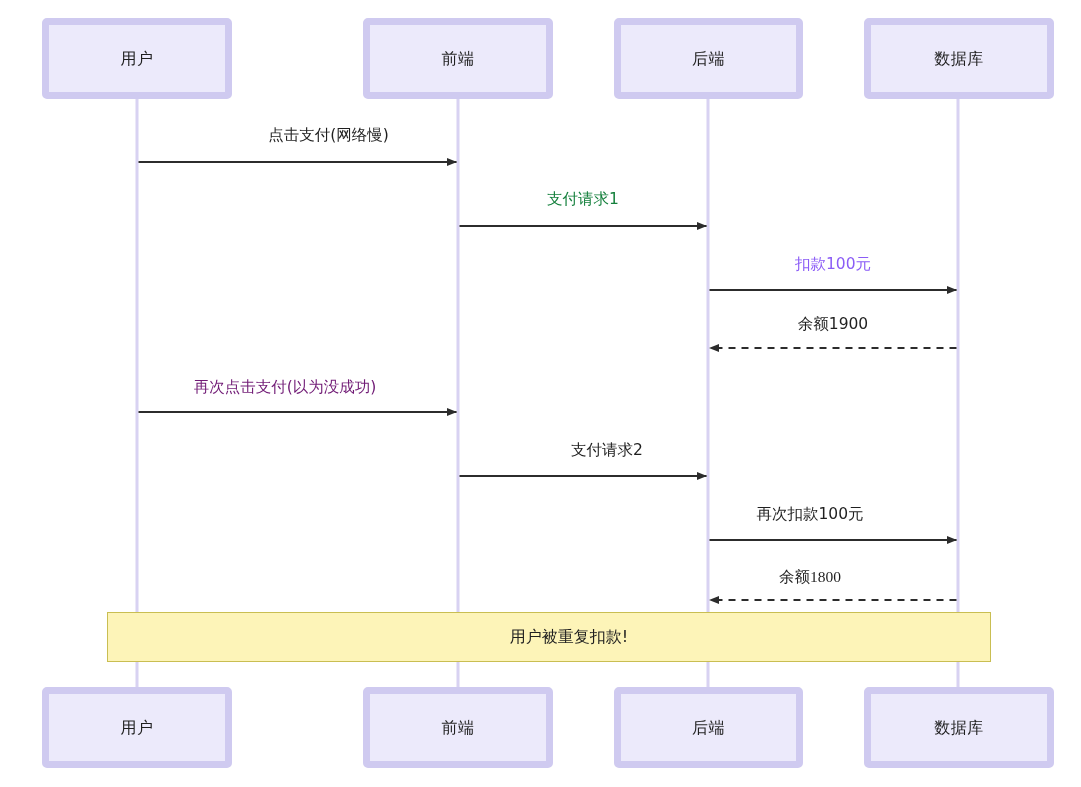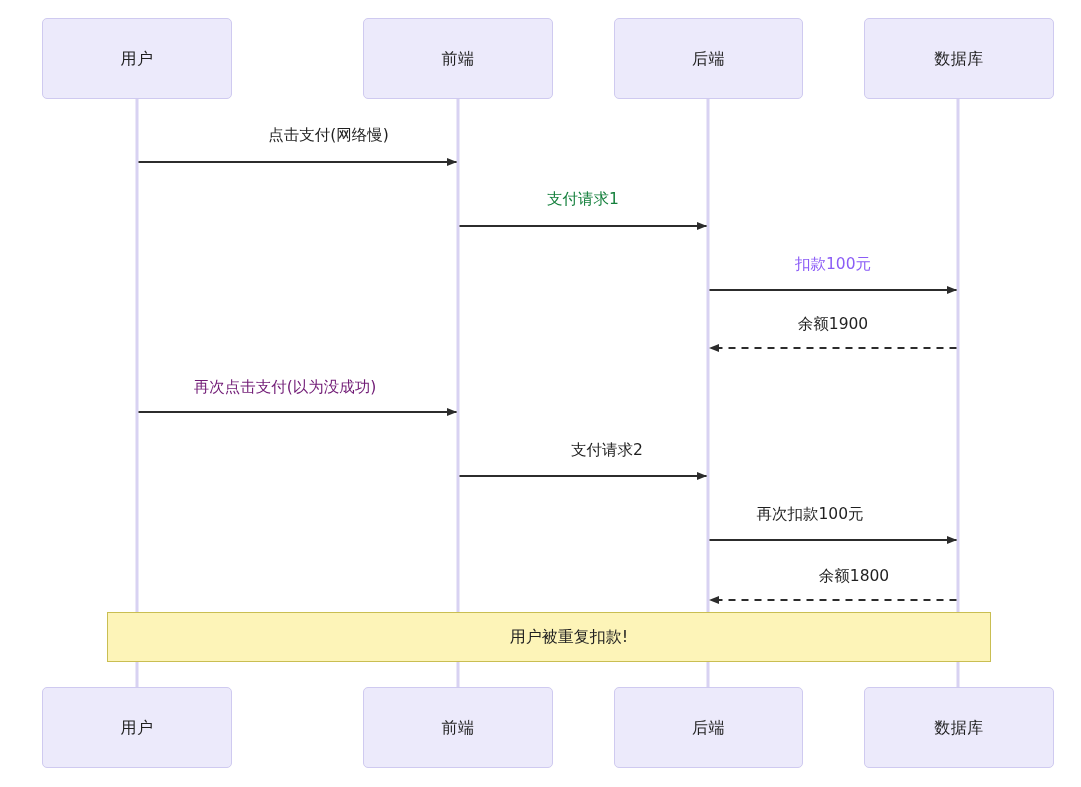--- a/index.html
+++ b/index.html
@@ -24,21 +24,21 @@
     left: 0;
     top: 0;
     width: 1081px;
     height: 787px;
     display: block;
   }
   .participant-box {
     position: absolute;
     box-sizing: border-box;
     background: #ECEAFB;
-    border: 1px solid #0ea5e9;
+    border: 7px solid #0ea5e9;
     border-radius: 5px;
     display: flex;
     align-items: center;
     justify-content: center;
   }
   .participant-label {
     font-size: 16px;
     color: #1f1f1f;
     font-family: "DejaVu Sans", "Liberation Sans", sans-serif;
     letter-spacing: 0.5px;
@@ -132,20 +132,20 @@
       </div>
     </div>
   <div id="message-labels">
       <div class="msg-label" style="left: 297.5px; top: 128px; color: rgb(31, 31, 31); margin-left: 31px;">点击支付(网络慢)</div>
       <div class="msg-label" style="left: 583px; top: 192px; color: #15803d;">支付请求1</div>
       <div class="msg-label" style="left: 833px; top: 257px; color: #8b5cf6;">扣款100元</div>
       <div class="msg-label" style="left: 833px; top: 317px; color: rgb(31, 31, 31);">余额1900</div>
       <div class="msg-label" style="left: 285px; top: 380px; color: #701a75;">再次点击支付(以为没成功)</div>
       <div class="msg-label" style="left: 583px; top: 443px; color: rgb(31, 31, 31); margin-left: 24px;">支付请求2</div>
       <div class="msg-label" style="left: 810px; top: 507px; color: rgb(31, 31, 31);">再次扣款100元</div>
-      <div class="msg-label" style="left: 854px; top: 569px; color: rgb(31, 31, 31);">余额1800</div>
+      <div class="msg-label" style="left: 810px; top: 569px; color: rgb(31, 31, 31); font-family: Liberation Serif, serif;">余额1800</div>
     </div>
 
   <div class="note-box" id="note-box" style="left: 107px; top: 612px; width: 884px; height: 50px; background: rgb(253, 244, 184); border-color: rgb(201, 190, 82); padding-left: 40px;">
     <span class="note-label">用户被重复扣款!</span>
   </div>
 
 </div>
 
 </body></html>

